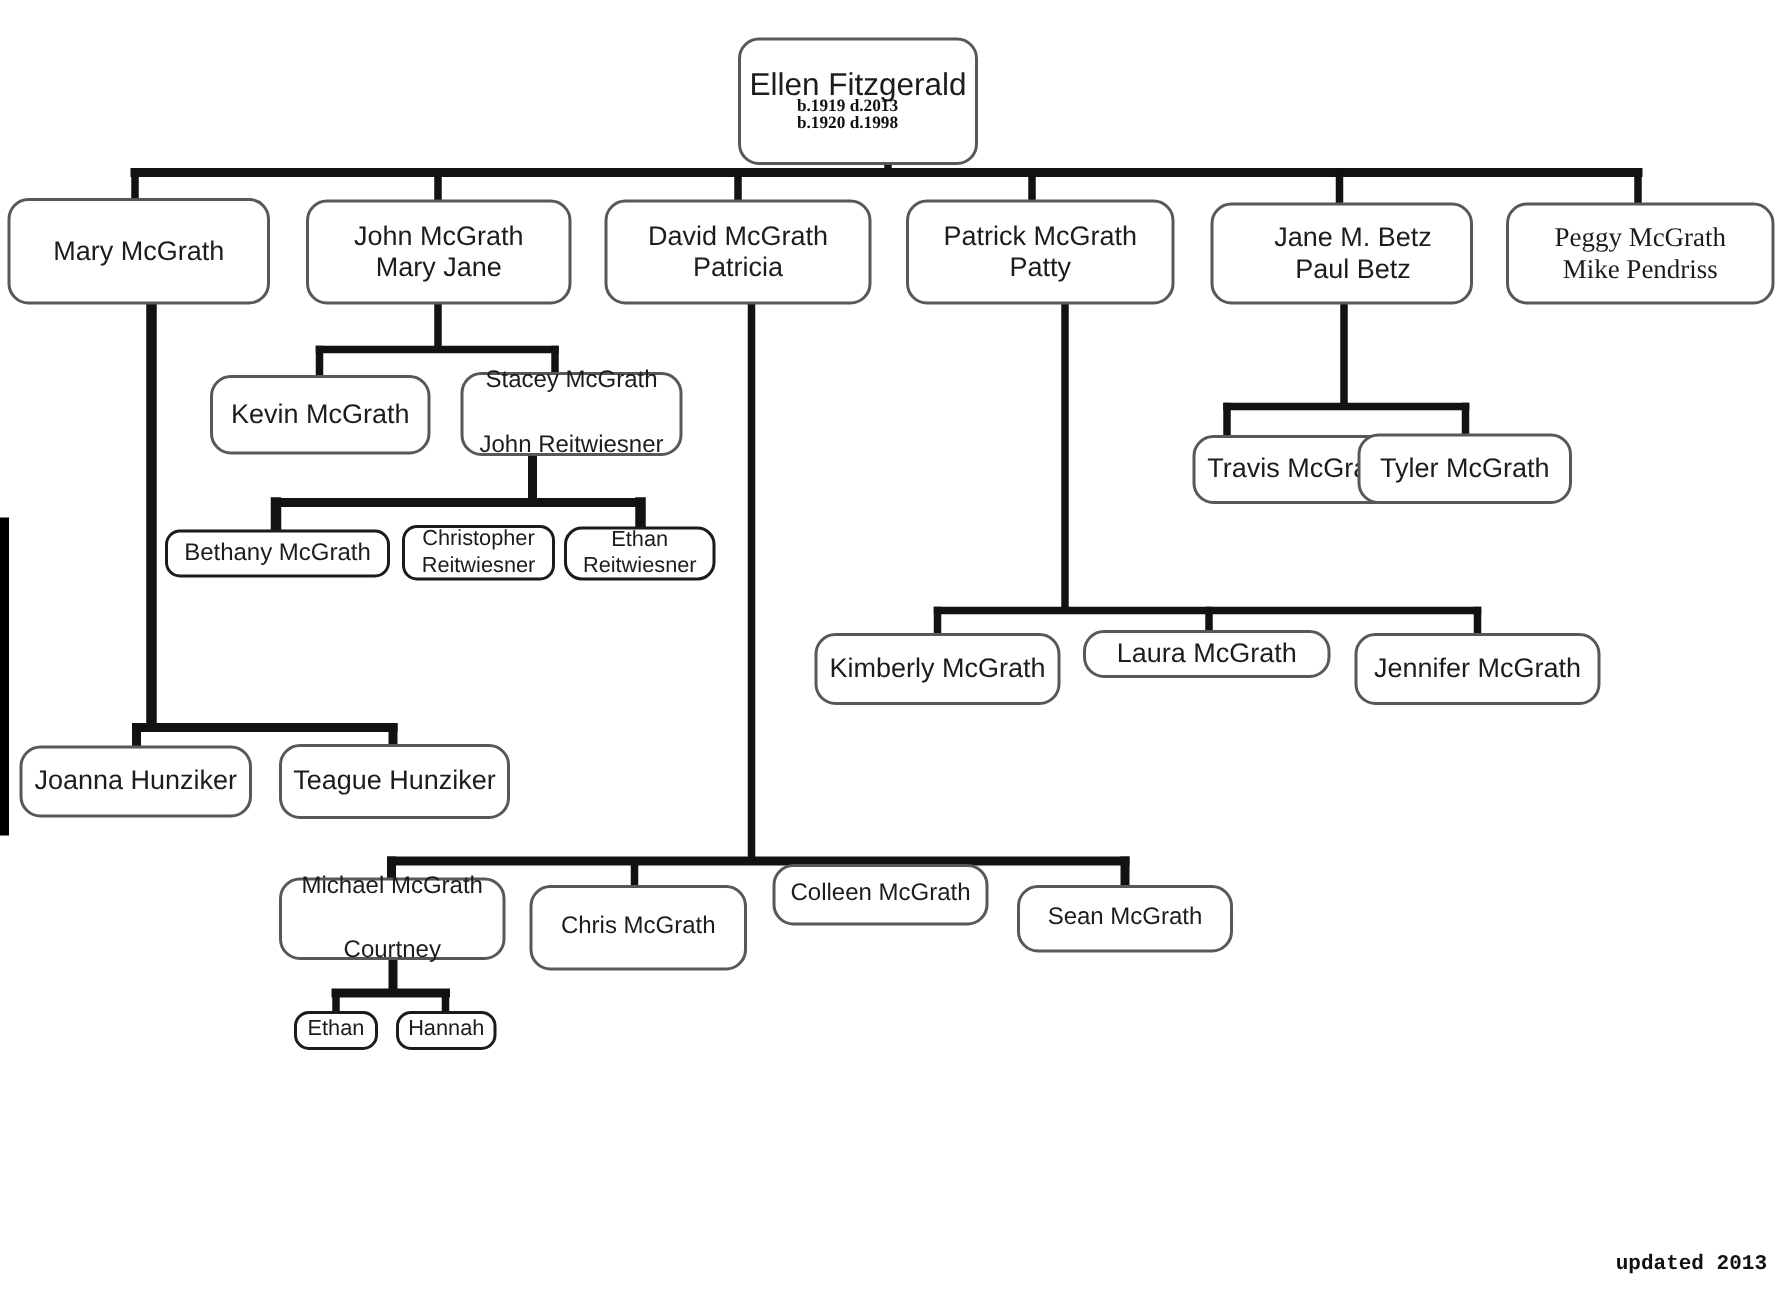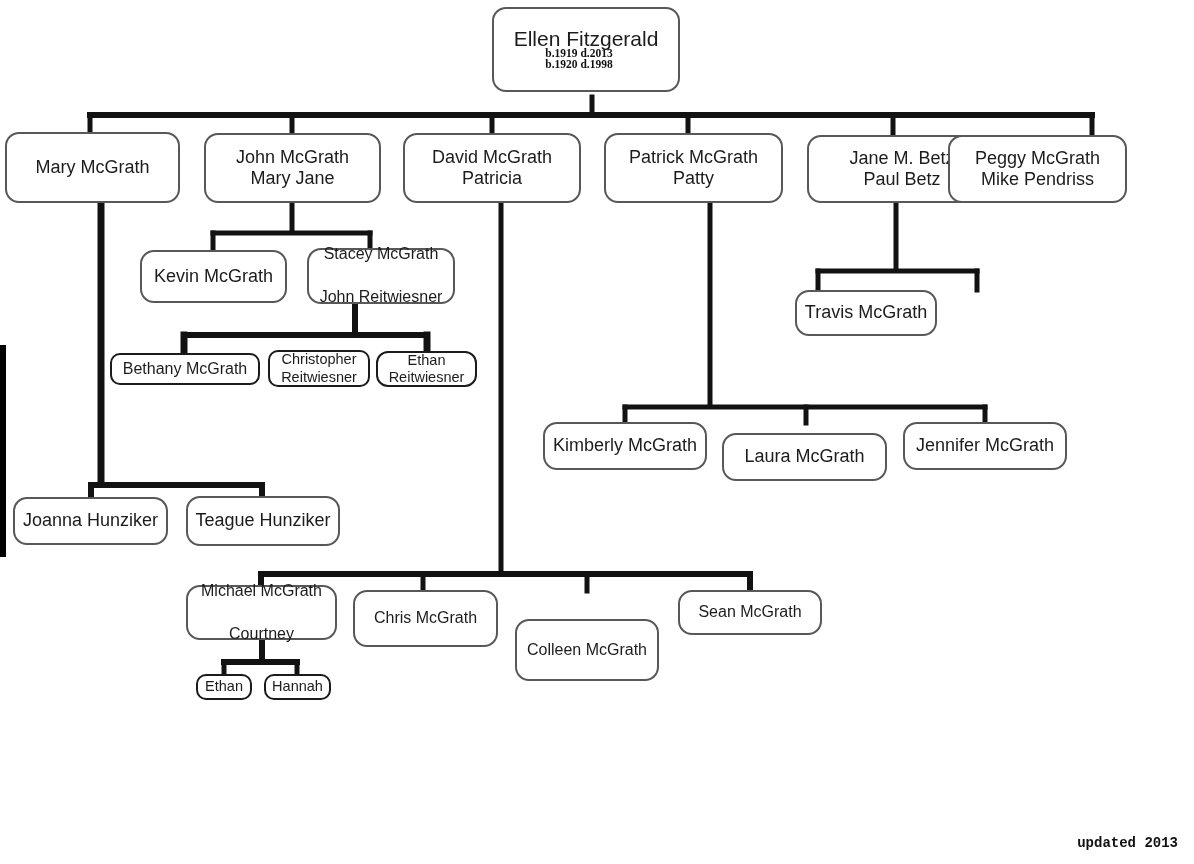--- a/index.html
+++ b/index.html
@@ -74,21 +74,21 @@
       <line x1="423" y1="574" x2="423" y2="591" stroke="#121212" stroke-width="5" stroke-linecap="square"></line>
       <line x1="587" y1="574" x2="587" y2="591" stroke="#121212" stroke-width="5" stroke-linecap="square"></line>
       <line x1="750" y1="574" x2="750" y2="591" stroke="#121212" stroke-width="6" stroke-linecap="square"></line>
       <line x1="262" y1="640" x2="262" y2="661" stroke="#121212" stroke-width="6" stroke-linecap="square"></line>
       <line x1="224" y1="662" x2="297" y2="662" stroke="#121212" stroke-width="6" stroke-linecap="square"></line>
       <line x1="224" y1="662" x2="224" y2="675" stroke="#121212" stroke-width="5" stroke-linecap="square"></line>
       <line x1="297" y1="662" x2="297" y2="675" stroke="#121212" stroke-width="5" stroke-linecap="square"></line>
     </svg>
   <div class="left-artifact"></div>
   <div class="footer-note">updated 2013</div>
-<div class="node size-lg" style="left: 492px; top: 7px; width: 188px; height: 85px;">
+<div class="node size-lg" style="left: 492px; top: 25px; width: 160px; height: 85px;">
       <div class="ln k-name">Ellen Fitzgerald</div>
       <div class="ln k-dates">b.1919 d.2013</div>
       <div class="ln k-dates">b.1920 d.1998</div>
     </div>
     <div class="node size-md" style="left: 5px; top: 132px; width: 175px; height: 71px;">
       <div class="ln k-name">Mary McGrath</div>
     </div>
     <div class="node size-md" style="left: 204px; top: 133px; width: 177px; height: 70px;">
       <div class="ln k-name">John McGrath</div>
       <div class="ln k-name">Mary Jane</div>
@@ -98,21 +98,21 @@
       <div class="ln k-name">Patricia</div>
     </div>
     <div class="node size-md" style="left: 604px; top: 133px; width: 179px; height: 70px;">
       <div class="ln k-name">Patrick McGrath</div>
       <div class="ln k-name">Patty</div>
     </div>
     <div class="node size-md" style="left: 807px; top: 135px; width: 175px; height: 68px; padding-left: 15px;">
       <div class="ln k-name">Jane M. Betz</div>
       <div class="ln k-name">Paul Betz</div>
     </div>
-    <div class="node size-md" style="left: 948px; top: 135px; width: 179px; height: 68px;">
+    <div class="node size-md" style="left: 1004px; top: 135px; width: 179px; height: 68px; font-family: Liberation Serif, serif;">
       <div class="ln k-name">Peggy McGrath</div>
       <div class="ln k-name">Mike Pendriss</div>
     </div>
     <div class="node size-md" style="left: 140px; top: 250px; width: 147px; height: 53px;">
       <div class="ln k-name">Kevin McGrath</div>
     </div>
     <div class="node size-sm" style="left: 307px; top: 248px; width: 148px; height: 56px;">
       <div class="ln k-name">Stacey McGrath</div>
       <div class="ln k-name">John Reitwiesner</div>
     </div>
@@ -123,43 +123,46 @@
       <div class="ln k-name">Christopher</div>
       <div class="ln k-name">Reitwiesner</div>
     </div>
     <div class="node size-xs bold-border" style="left: 376px; top: 351px; width: 101px; height: 36px; border-radius: 12px;">
       <div class="ln k-name">Ethan</div>
       <div class="ln k-name">Reitwiesner</div>
     </div>
     <div class="node size-md" style="left: 747px; top: 290px; width: 142px; height: 46px; margin-left: 48px;">
       <div class="ln k-name">Travis McGrath</div>
     </div>
+    <div class="node size-md" style="left: 905px; top: 289px; width: 143px; height: 47px;">
+      <div class="ln k-name">Tyler McGrath</div>
+    </div>
     <div class="node size-md" style="left: 543px; top: 422px; width: 164px; height: 48px;">
       <div class="ln k-name">Kimberly McGrath</div>
     </div>
-    <div class="node size-md" style="left: 722px; top: 433px; width: 165px; height: 48px;">
+    <div class="node size-md" style="left: 722px; top: 420px; width: 165px; height: 32px;">
       <div class="ln k-name">Laura McGrath</div>
     </div>
     <div class="node size-md" style="left: 903px; top: 422px; width: 164px; height: 48px;">
       <div class="ln k-name">Jennifer McGrath</div>
     </div>
     <div class="node size-md" style="left: 13px; top: 497px; width: 155px; height: 48px;">
       <div class="ln k-name">Joanna Hunziker</div>
     </div>
     <div class="node size-md" style="left: 186px; top: 496px; width: 154px; height: 50px;">
       <div class="ln k-name">Teague Hunziker</div>
     </div>
     <div class="node size-sm" style="left: 186px; top: 585px; width: 151px; height: 55px;">
       <div class="ln k-name">Michael McGrath</div>
       <div class="ln k-name">Courtney</div>
     </div>
     <div class="node size-sm" style="left: 353px; top: 590px; width: 145px; height: 57px;">
       <div class="ln k-name">Chris McGrath</div>
     </div>
-    <div class="node size-sm" style="left: 515px; top: 619px; width: 144px; height: 62px;">
+    <div class="node size-sm" style="left: 515px; top: 576px; width: 144px; height: 41px;">
       <div class="ln k-name">Colleen McGrath</div>
     </div>
     <div class="node size-sm" style="left: 678px; top: 590px; width: 144px; height: 45px;">
       <div class="ln k-name">Sean McGrath</div>
     </div>
     <div class="node size-xs bold-border" style="left: 196px; top: 674px; width: 56px; height: 26px;">
       <div class="ln k-name">Ethan</div>
     </div>
     <div class="node size-xs bold-border" style="left: 264px; top: 674px; width: 67px; height: 26px; justify-content: center;">
       <div class="ln k-name">Hannah</div>

